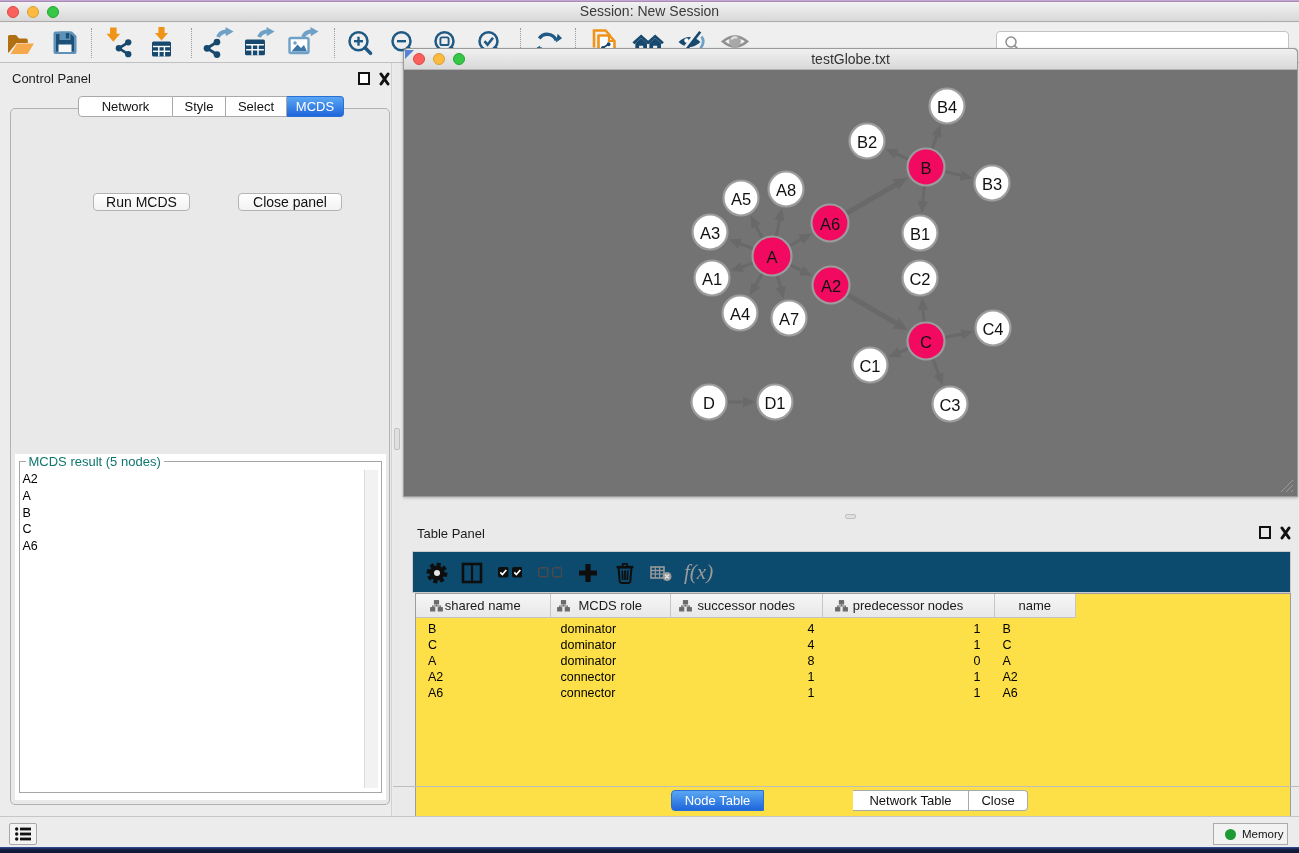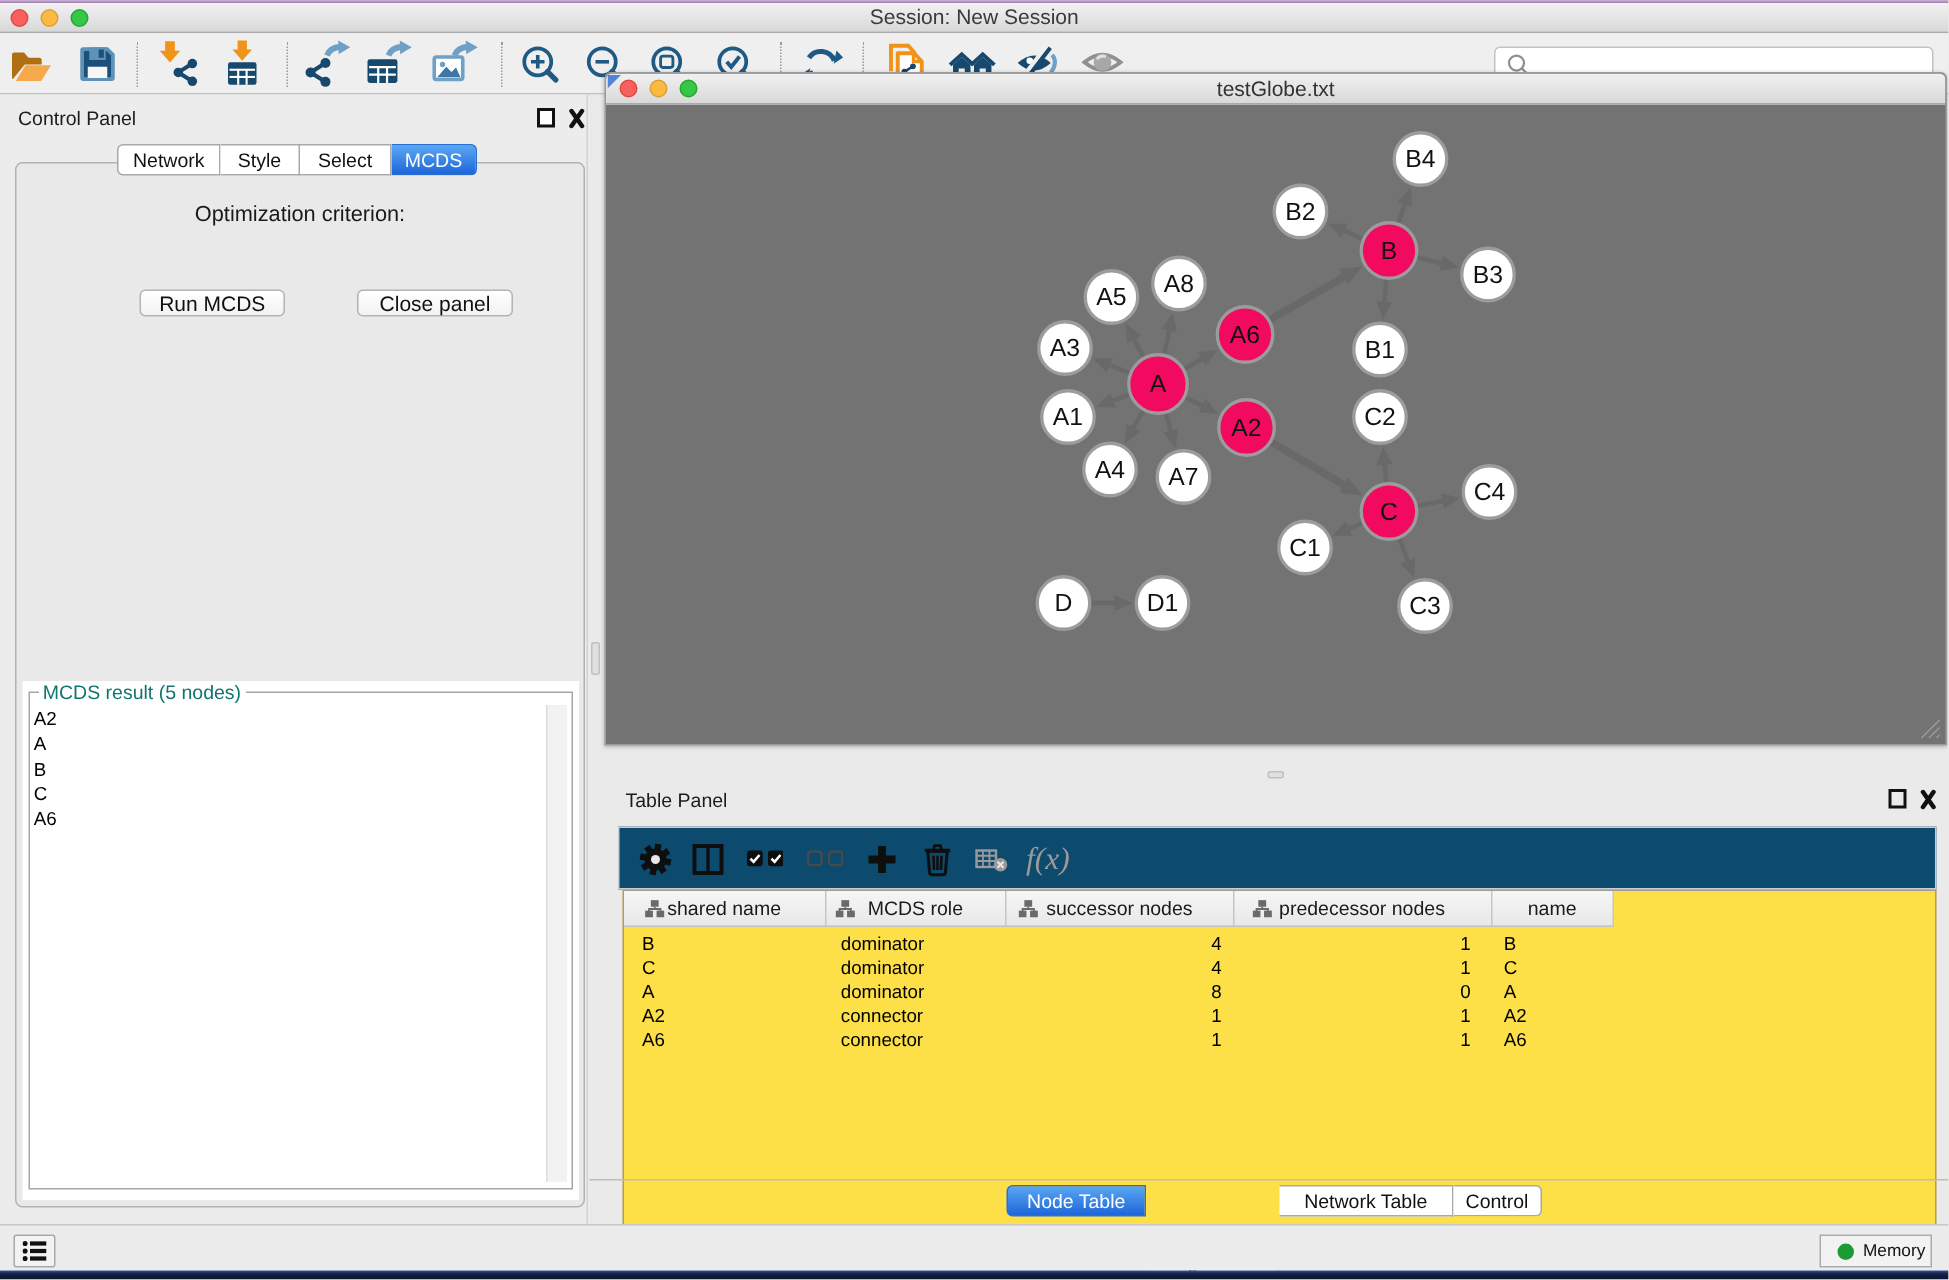--- a/index.html
+++ b/index.html
@@ -222,27 +222,26 @@
     </div>
 </div>
 
 <div class="abs" id="cpanel">
   <div class="hdr">Control Panel</div>
   <svg width="34" height="14" viewBox="0 0 34 14" style="position:absolute;left:357px;top:9px">
       <rect x="2" y="1" width="10" height="11" fill="#fff" stroke="#111" stroke-width="2"></rect>
       <path d="M24 2 L31 12 M31 2 L24 12" stroke="#111" stroke-width="3" stroke-linecap="round"></path>
     </svg>
   <div class="tabrow" style="left:78px; top:33px;">
-    <div class="tab first" style="width:69px;">Network</div>
+    <div class="tab first" style="width:95px;">Network</div>
     <div class="tab" style="width:53px;">Style</div>
     <div class="tab" style="width:61px;">Select</div>
     <div class="tab sel last" style="width:57px;">MCDS</div>
   </div>
   <div id="cpcontent">
-    <div id="optlabel">Optimization criterion:</div>
     <div class="btn" style="left:82px; top:84px; width:97px;">Run MCDS</div>
     <div class="btn" style="left:191px; top:84px; width:104px;margin-left:36px;">Close panel</div>
     <div id="resultpanel">
       <div id="fieldset">
           <div id="fieldtitle">MCDS result (5 nodes)</div>
         <div id="mcdslist">A2<br>A<br>B<br>C<br>A6</div>
         <div id="listscroll"></div>
       </div>
     </div>
   </div>
@@ -470,21 +469,21 @@
   </div>
   <div style="position:absolute; left:0px; top:266px; width:906px; height:0px;"></div>
 </div>
 
 <div class="abs" style="left:393px; top:786px; width:906px; height:1px; background:#bdbdbd;"></div>
 
 <div class="abs" id="btabs" style="left:671px; top:790px;">
   <div class="tab first sel" style="width:93px; font-size:13px;">Node Table</div>
   <div class="tab" style="width:89px;margin-top:40px;">Edge Table</div>
   <div class="tab" style="width:116px;">Network Table</div>
-  <div class="tab last" style="width:59px;">Control</div>
+  <div class="tab last" style="width:59px;">Close</div>
 </div>
 
 <div class="abs" id="statusbar">
   <div style="position:absolute; left:9px; top:6px; width:28px; height:22px; background:#f3f3f3; border:1px solid #a8a8a8; border-radius:2px;">
     <svg width="16" height="14" viewBox="0 0 16 14" style="position:absolute;left:5px;top:3px">
         <circle cx="1.7" cy="2" r="1.7" fill="#111"></circle>
         <circle cx="1.7" cy="7" r="1.7" fill="#111"></circle>
         <circle cx="1.7" cy="12" r="1.7" fill="#111"></circle>
         <rect x="5" y="0.6" width="11" height="2.8" fill="#111"></rect>
         <rect x="5" y="5.6" width="11" height="2.8" fill="#111"></rect>

